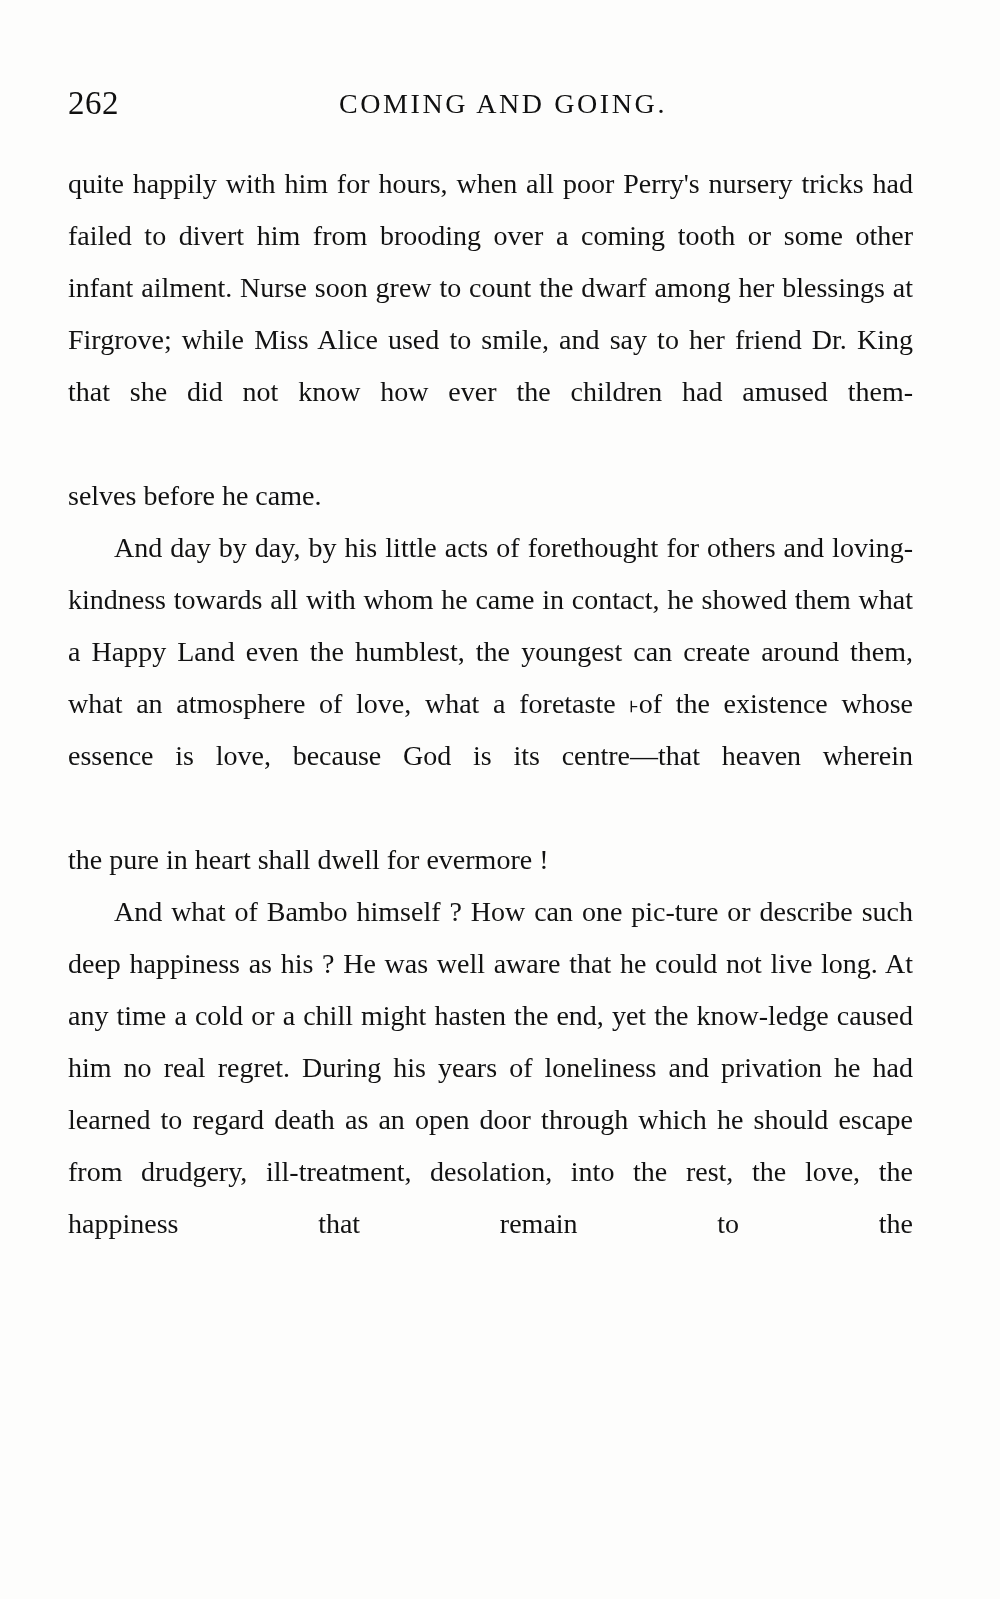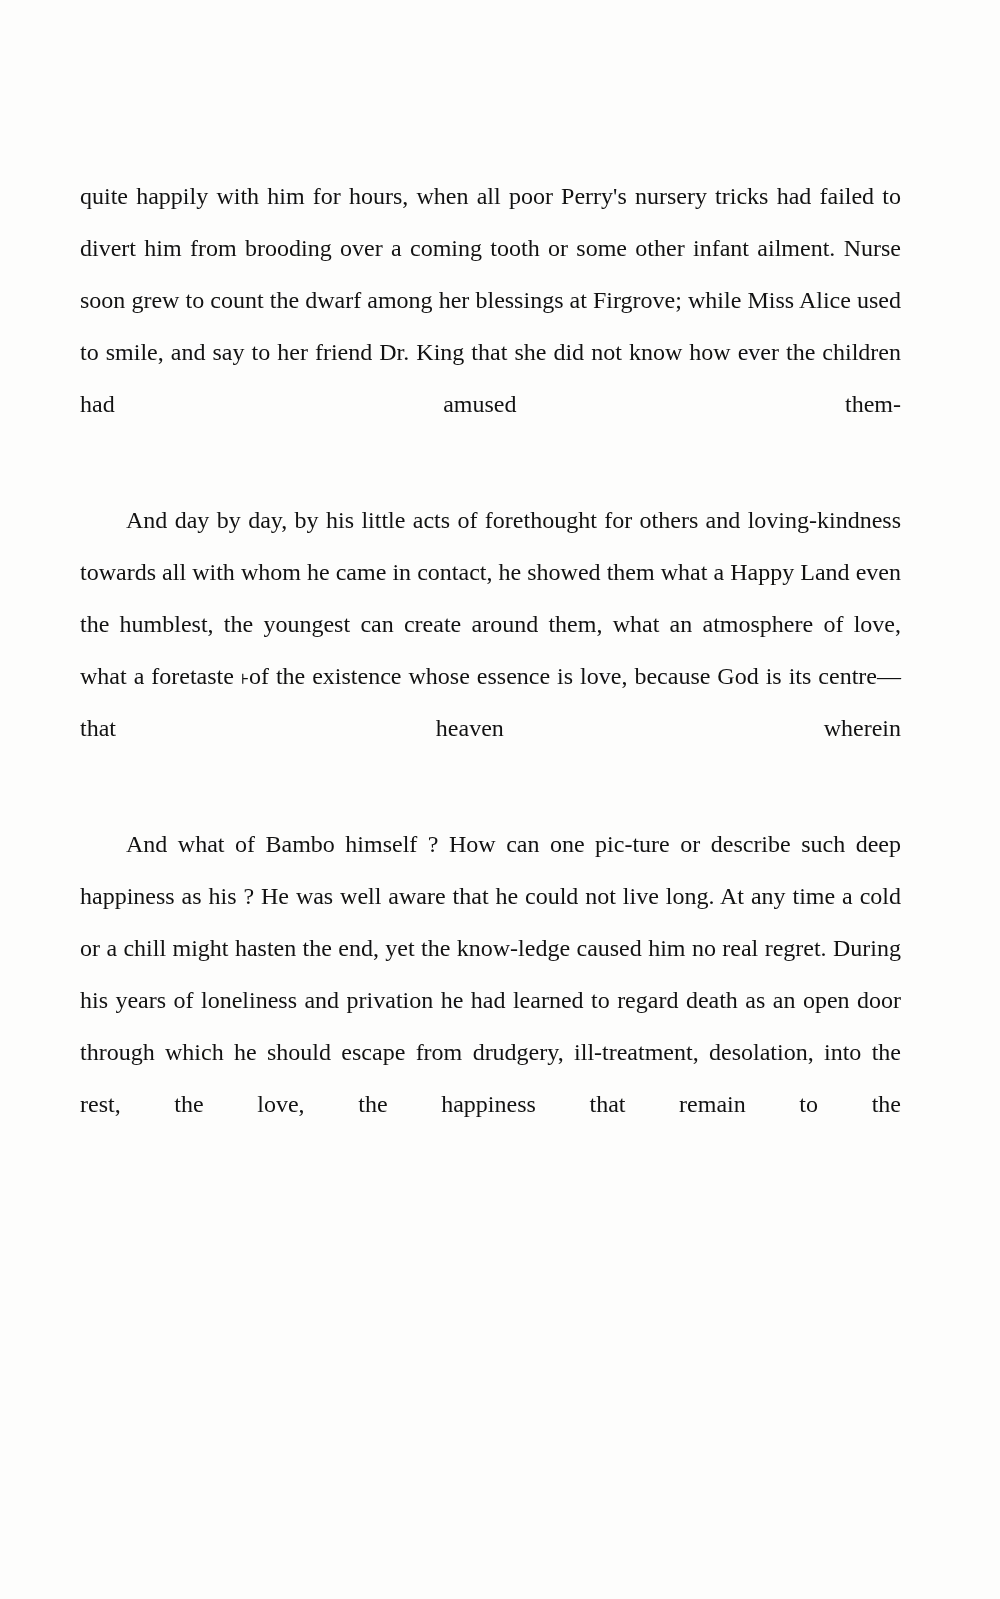--- a/index.html
+++ b/index.html
@@ -47,22 +47,22 @@
     letter-spacing: 2.6px;
     color: #101010;
   }
   .body-text {
     position: absolute;
     left: 68px;
     top: 158px;
     width: 845px;
   }
   p {
-    margin: 12px;
-    font-size: 24px;
+    margin: 0;
+    font-size: 28px;
     line-height: 52px;
     text-align: justify;
     text-justify: inter-word;
     color: #121212;
     hyphens: none;
   }
   p.indent {
     text-indent: 46px;
     font-family: Liberation Serif, serif;
   }
@@ -74,24 +74,30 @@
   }
   p.no-stretch::after {
     content: none;
   }
 </style>
 </head>
 <body>
 
 <div class="page">
 
+  <div class="header">
+    <div class="folio">262</div>
+    <div class="running-head">COMING AND GOING.</div>
+  </div>
 
   <div class="body-text">
 
     <p class="para"><span>quite happily with him for hours, when all poor Perry's nursery tricks had failed to divert him from brooding over a coming tooth or some other infant ailment.   Nurse soon grew to count the dwarf among her blessings at Firgrove; while Miss Alice used to smile, and say to her friend Dr. King that she did not know how ever the children had amused them-</span></p>
+    <p class="no-stretch"><span>selves before he came.</span></p>
 
     <p class="para indent"><span>And day by day, by his little acts of forethought for others and loving-kindness towards all with whom he came in contact, he showed them what a Happy Land even the humblest, the youngest can create around them, what an atmosphere of love, what a foretaste ˫of the existence whose essence is love, because God is its centre—that heaven wherein</span></p>
+    <p class="no-stretch"><span>the pure in heart shall dwell for evermore !</span></p>
 
     <p class="para indent"><span>And what of Bambo himself ?   How can one pic-ture or describe such deep happiness as his ?   He was well aware that he could not live long.   At any time a cold or a chill might hasten the end, yet the know-ledge caused him no real regret.   During his years of loneliness and privation he had learned to regard death as an open door through which he should escape from drudgery, ill-treatment, desolation, into the rest, the love, the happiness that remain to the</span></p>
 
   </div>
 
 </div>
 
 </body></html>

